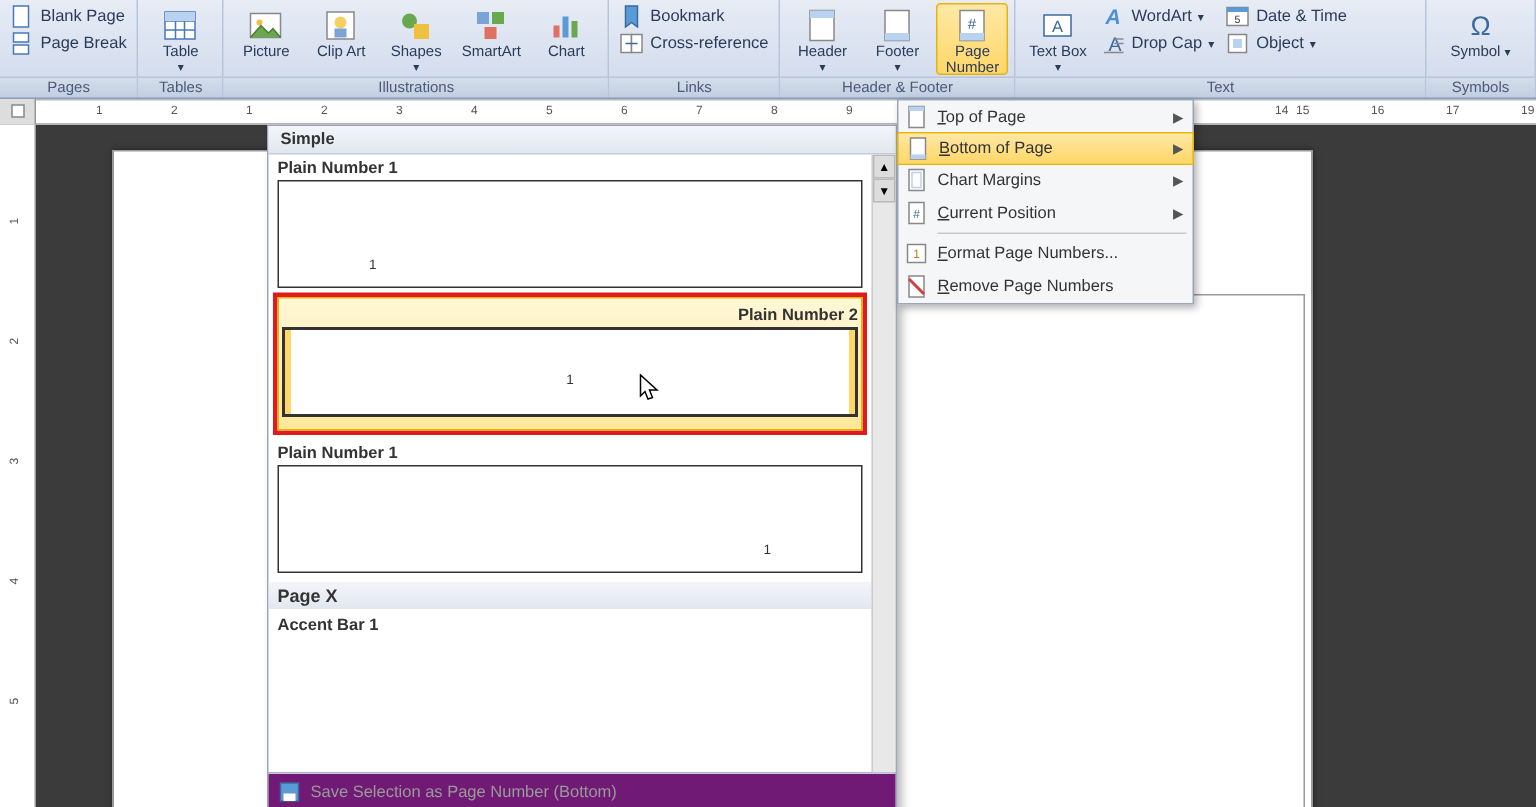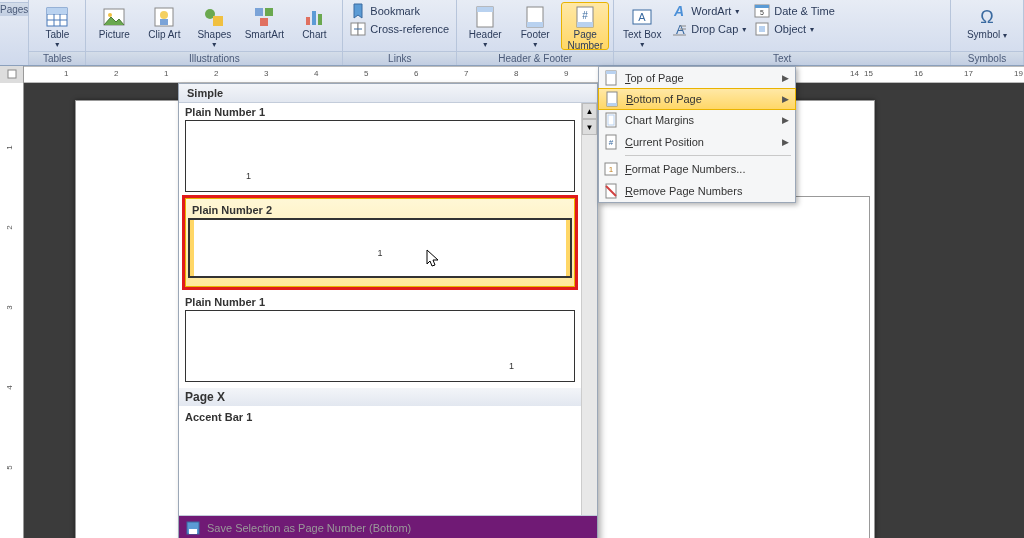--- a/index.html
+++ b/index.html
@@ -35,21 +35,21 @@
 .gallery { position:absolute; left:178px; top:83px; width:420px; height:458px; background:#fff; border:1px solid #9ba7b7; box-shadow:3px 3px 6px rgba(0,0,0,.3); z-index:50; display:flex; flex-direction:column;}
 .gallery-head { background:linear-gradient(#F3F5F9,#E2E7F0); font-size:11px; font-weight:bold; color:#333; padding:3px 8px; border-bottom:1px solid #c3ccda;}
 .gallery-body { flex:1; overflow:hidden; position:relative;}
 .gallery-body-inner{ position:absolute; left:0; right:16px; top:0; bottom:0; padding:0 6px;}
 .gallery-scroll { position:absolute; right:0; top:0; bottom:0; width:16px; background:#e8e8e8; border-left:1px solid #ccc;}
 .gallery-scroll .up,.gallery-scroll .down{height:16px;background:#ddd;border:1px solid #bbb;display:flex;align-items:center;justify-content:center;font-size:8px;}
 .item-label { font-size:11px; font-weight:bold; color:#333; padding:3px 0 2px;}
 .item-thumb { border:1px solid #333; background:#fff; height:72px; position:relative; margin-bottom:6px;}
 .item-thumb .pn { position:absolute; font-size:9px; color:#333;}
 .item-hi-wrap { border:3px solid #e01b1b; margin:-3px -3px 3px -3px; padding:0;}
-.item-hi { background:linear-gradient(#FFF7D6,#FFE89C); border:1px solid #E9B300; padding:2px;}
+.item-hi { background:linear-gradient(#FFF7D6,#FFE89C); border:1px solid #E9B300; padding:2px;text-align:right;}
 .item-hi .item-label{padding-left:4px;}
 .item-hi .item-thumb{ border:2px solid #333; height:60px; box-shadow: inset 4px 0 0 #FFD767, inset -4px 0 0 #FFD767;}
 .subhead { background:linear-gradient(#F3F5F9,#E2E7F0); font-size:12px; font-weight:bold; color:#333; padding:2px 6px; margin:2px -6px 2px;}
 .gallery-foot { border-top:1px solid #c3ccda; background:#701a75; padding:4px 6px; display:flex; align-items:center; gap:6px; color:#9a9a9a; font-size:11px;}
 .gallery-foot .ic{width:16px;height:16px;}
 
 
 .submenu { position:absolute; left:598px; top:66px; width:198px; background:#F5F6F7; border:1px solid #9ba7b7; box-shadow:2px 2px 5px rgba(0,0,0,.3); z-index:60;}
 .submenu .row { display:flex; align-items:center; height:22px; font-size:11px; color:#333; padding:0 6px 0 4px; gap:6px; cursor:pointer;}
 .submenu .row .ic{width:16px;height:16px;display:flex;align-items:center;justify-content:center;}
@@ -63,20 +63,41 @@
 
 
 .svg{display:block}
 </style>
 </head>
 <body>
 
 <div class="ribbon">
 
   <div class="group">
+    <div class="group-body">
+      <div class="stack">
+        <div class="small-btn">
+            <span class="ic">
+              <svg class="svg" width="16" height="16">
+                <rect x="2" y="1" width="10" height="14" fill="#fff" stroke="#4878b8"></rect>
+              </svg>
+            </span>
+            <span>Blank Page</span>
+          </div>
+        <div class="small-btn">
+            <span class="ic">
+              <svg class="svg" width="16" height="16">
+                <rect x="2" y="1" width="10" height="6" fill="#fff" stroke="#4878b8"></rect>
+                <rect x="2" y="9" width="10" height="6" fill="#fff" stroke="#4878b8"></rect>
+              </svg>
+            </span>
+            <span>Page Break</span>
+          </div>
+      </div>
+    </div>
     <div class="group-label">Pages</div>
   </div>
 
   <div class="group">
     <div class="group-body">
       <div class="big-btn">
         <span class="ic">
             <svg class="svg" width="24" height="24">
               <rect x="2" y="3" width="20" height="18" fill="#fff" stroke="#4878b8"></rect>
               <line x1="2" y1="9" x2="22" y2="9" stroke="#4878b8"></line>

